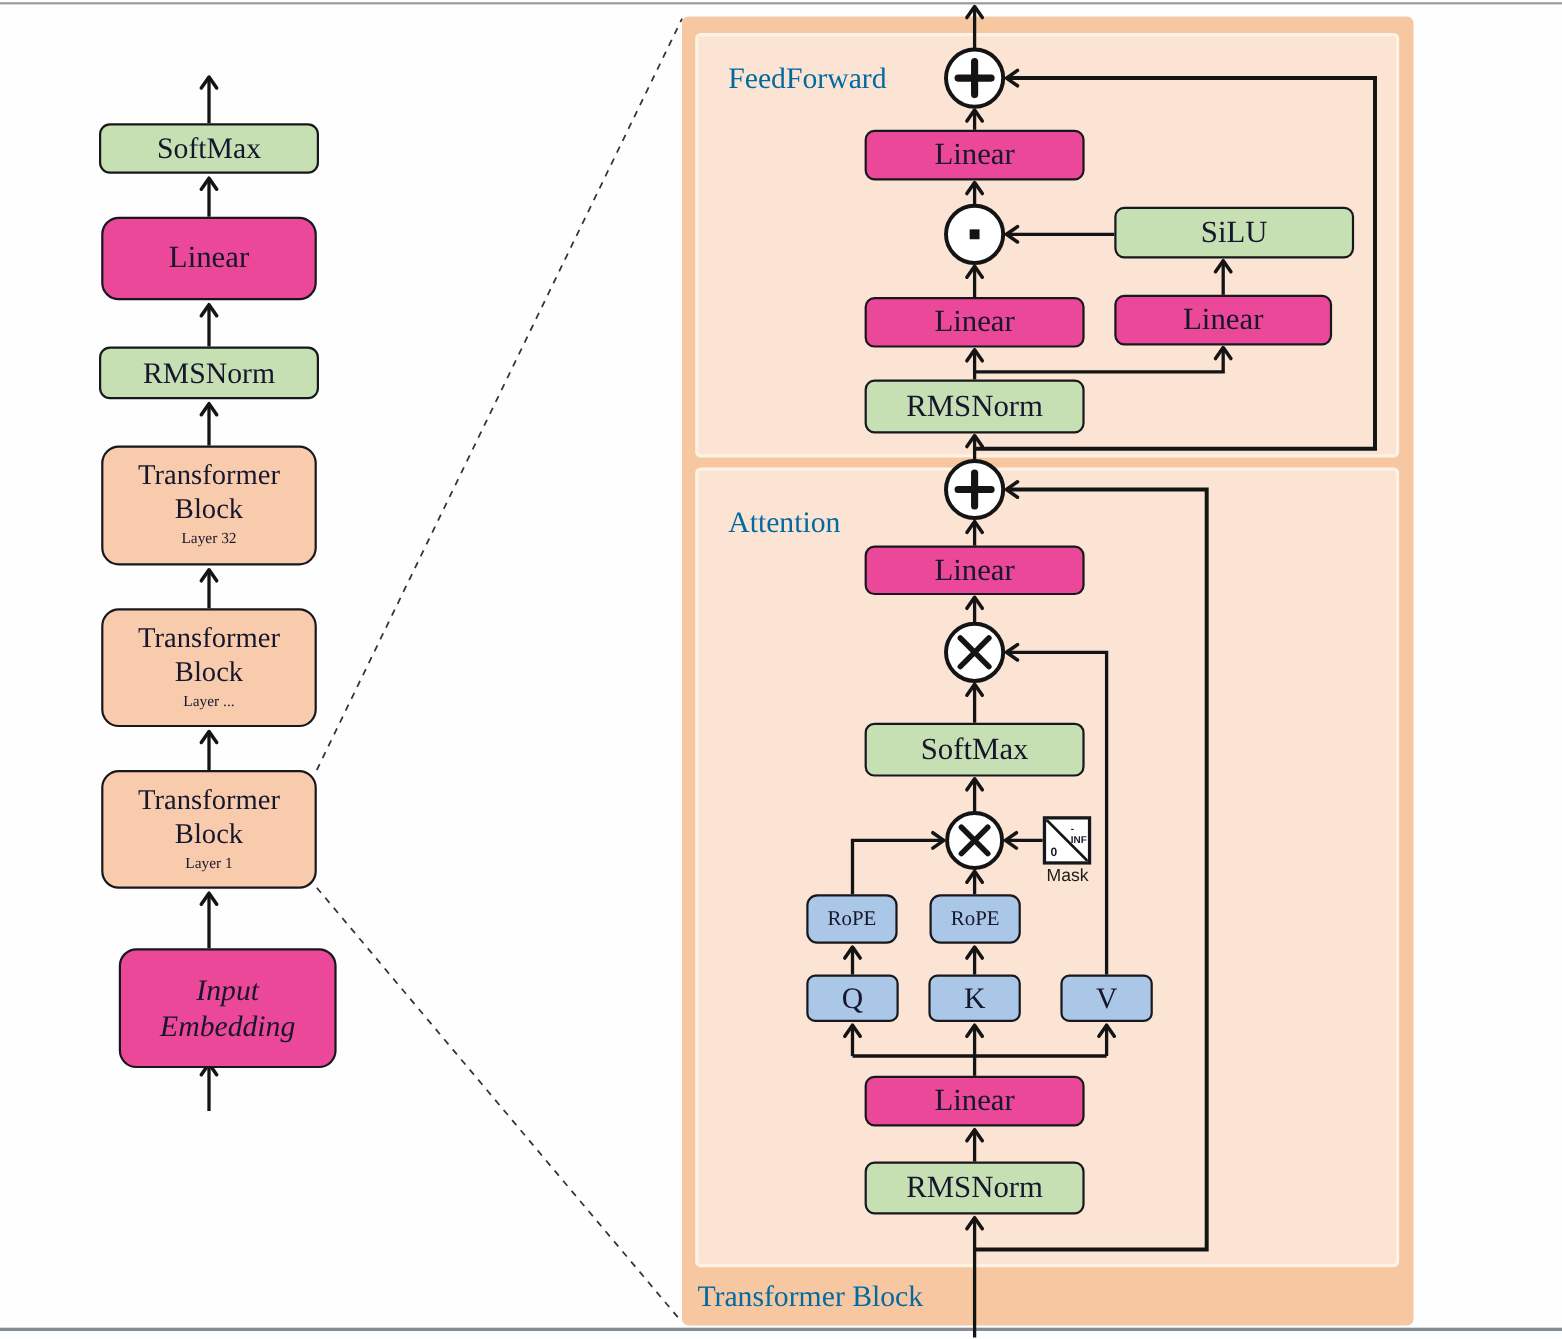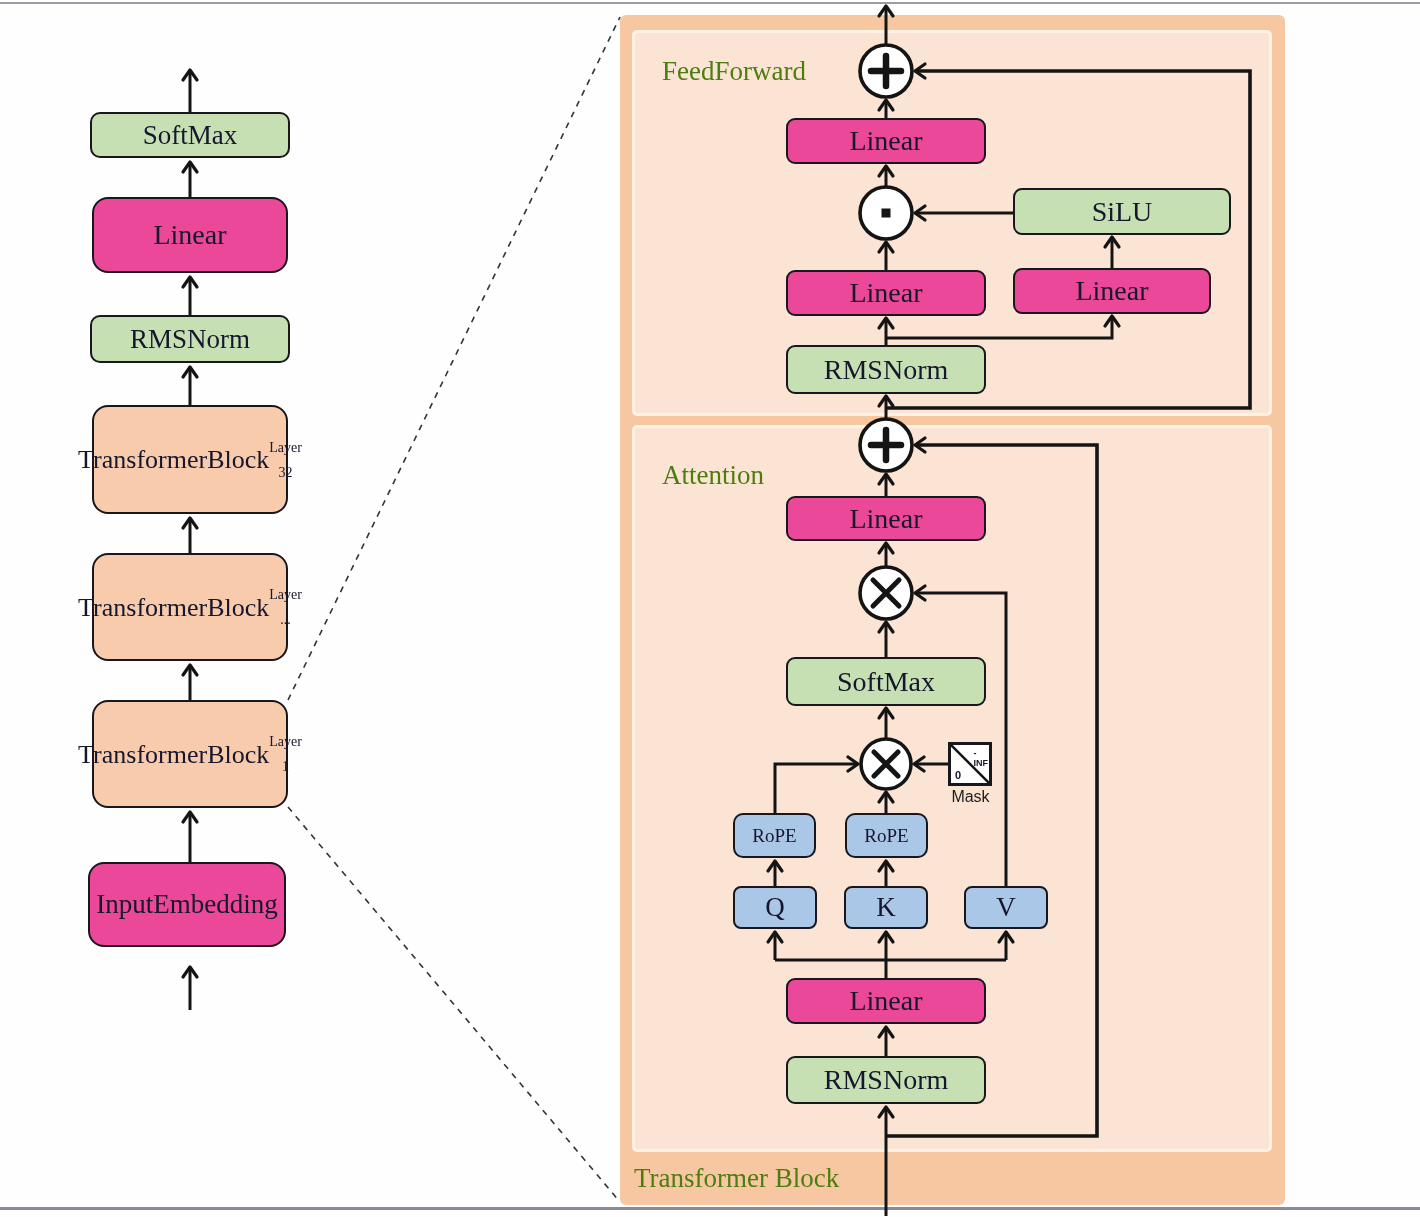--- a/index.html
+++ b/index.html
@@ -18,27 +18,27 @@
 
   
   .bx{position:absolute;display:flex;align-items:center;justify-content:center;
       border:2.5px solid #17171d;box-sizing:border-box;text-align:center;line-height:1.05;}
   .green{background:#c6e0b4;}
   .blue{background:#ec4899;}
   .bluedark{background:#abc7e8;}
   .orange{background:#f8cbad;}
   .fs27{font-size:27px;} .fs28{font-size:28px;} .fs25{font-size:19px;}
   .r8{border-radius:8px;} .r9{border-radius:9px;} .r10{border-radius:10px;} .r16{border-radius:16px;}
-  .stack{display:flex;flex-direction:row;align-items:center;justify-content:center;}
+  .stack{display:flex;flex-direction:column;align-items:center;justify-content:center;}
   .stack .l1,.stack .l2{font-size:26px;line-height:31px;}
   .stack .l3{font-size:14px;line-height:25px;}
   .stack2 .l1,.stack2 .l2{font-size:27px;line-height:33px;}
 
   
-  .sec-label{position:absolute;font-size:27px;color:#4d7c0f;}
+  .sec-label{position:absolute;font-size:27px;color:#0369a1;}
 
   svg{position:absolute;left:0;top:0;}
 
   
   #mask-box{position:absolute;left:948px;top:742px;width:44px;height:44px;background:#ffffff;
             border:3px solid #17171d;box-sizing:border-box;}
   #mask-box .inf{position:absolute;right:1px;top:3px;font-size:9px;font-family:"Liberation Sans",sans-serif;font-weight:bold;margin-left:36px;}
   #mask-box .zero{position:absolute;left:4px;bottom:2px;font-size:11px;font-family:"Liberation Sans",sans-serif;font-weight:bold;}
   #mask-label{position:absolute;left:934px;top:788px;width:73px;text-align:center;font-size:16px;
               font-family:"Liberation Sans",sans-serif;color:#1c1c1c;}
@@ -151,21 +151,21 @@
     <span class="l1">Transformer</span>
     <span class="l2">Block</span>
     <span class="l3">Layer ...</span>
   </div>
   <div class="bx orange r16 stack" style="left:92px;top:700px;width:196px;height:108px;">
     <span class="l1">Transformer</span>
     <span class="l2">Block</span>
     <span class="l3">Layer 1</span>
   </div>
 
-  <div class="bx blue r16 stack stack2" style="left:88px;top:862px;width:198px;height:85px;">
+  <div class="bx blue r16 stack stack2" style="left:108px;top:862px;width:198px;height:109px;font-style:italic;">
     <span class="l1">Input</span>
     <span class="l2">Embedding</span>
   </div>
 
   <div class="bx blue r9 fs28" style="left:786px;top:118px;width:200px;height:46px;">Linear</div>
   <div class="bx green r9 fs28" style="left:1013px;top:188px;width:218px;height:47px;">SiLU</div>
   <div class="bx blue r9 fs28" style="left:786px;top:270px;width:200px;height:46px;">Linear</div>
   <div class="bx blue r9 fs28" style="left:1013px;top:268px;width:198px;height:46px;">Linear</div>
   <div class="bx green r9 fs28" style="left:786px;top:345px;width:200px;height:49px;">RMSNorm</div>
 

